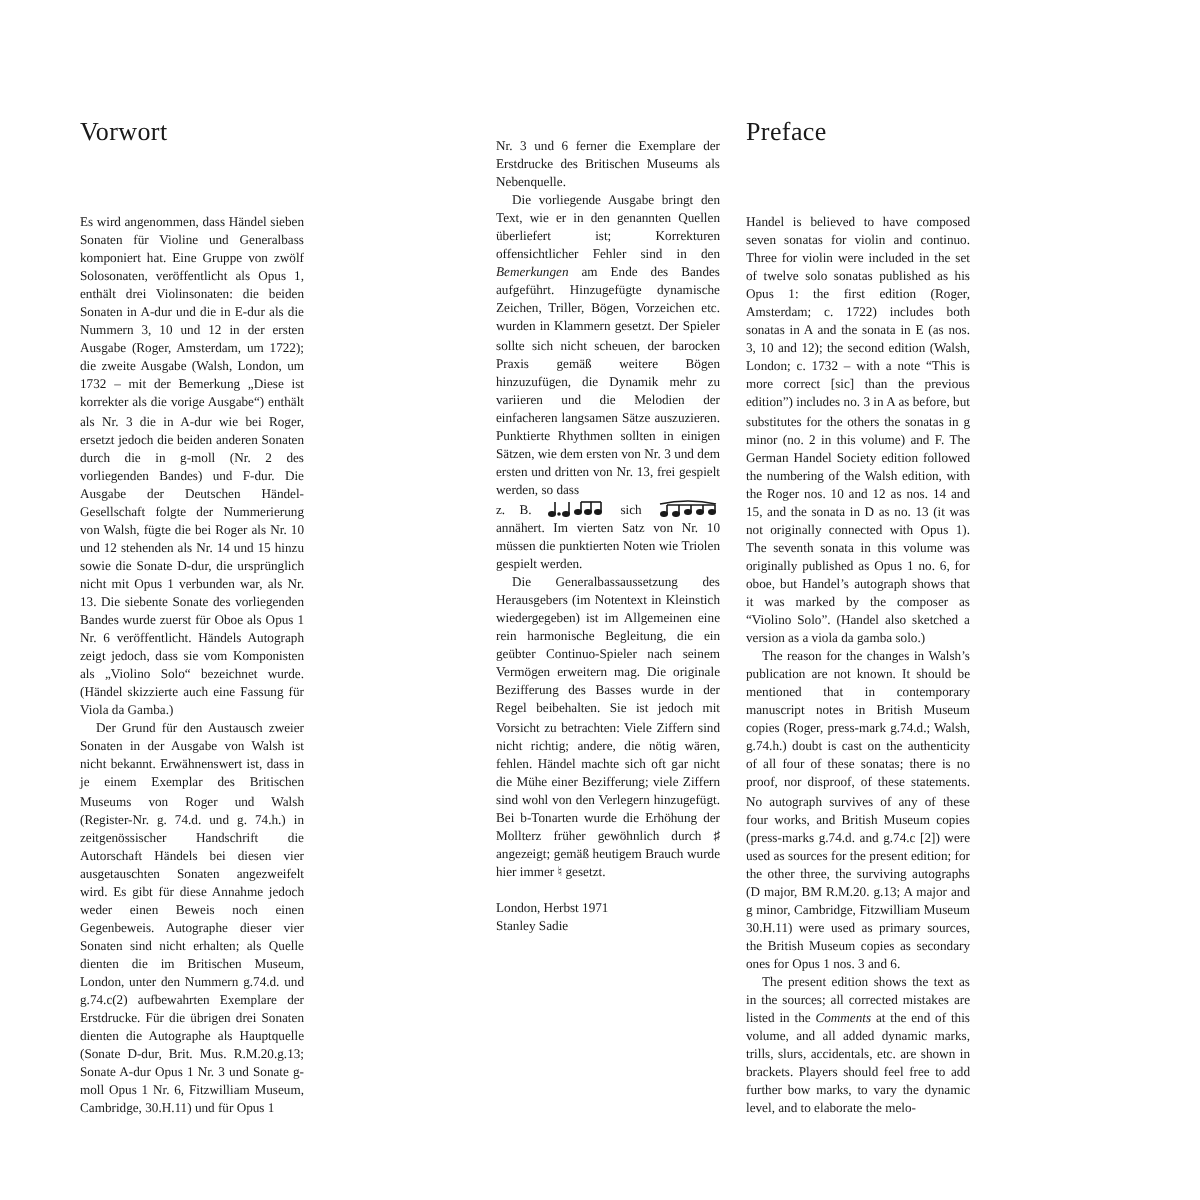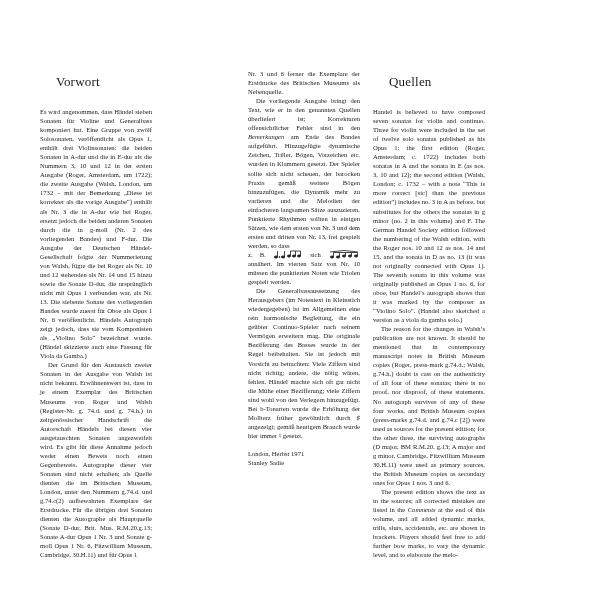--- a/index.html
+++ b/index.html
@@ -3,21 +3,21 @@
   <meta charset="utf-8">
   <style>
     html, body { margin: 0; padding: 0; background: #ffffff; }
     body { width: 600px; height: 600px; position: relative; overflow: hidden;
            font-family: "Liberation Serif", "DejaVu Serif", serif; color: #1a1a1a; }
     .col { position: absolute; top: 0; }
     .col-left { left: 40px; width: 112px; }
     .col-mid { left: 248px; width: 112px; }
     .col-right { left: 373px; width: 112px; }
     .heading { position: absolute; top: 58px; font-size: 13px; font-weight: normal;
-               letter-spacing: 0.2px; margin: 16px; white-space: nowrap; }
+               letter-spacing: 0.2px; margin: 0; white-space: nowrap; }
     .body-text { position: absolute; font-size: 6.6px; line-height: 9.05px;
                  text-align: justify; hyphens: manual; margin: 0; }
     .body-text p { margin: 0; text-indent: 0; }
     .body-text p.indent { text-indent: 8px; }
     .col-left .body-text { top: 107px; width: 112px; }
     .col-mid .body-text { top: 69px; width: 112px; }
     .col-right .body-text { top: 107px; width: 112px; }
     em { font-style: italic; }
     .music-example { display: inline-block; height: 9px; vertical-align: -2px; }
     .signature p { margin: 0; }
@@ -74,19 +74,19 @@
       <span>annähert. Im vierten Satz von Nr. 10 müssen die punktierten Noten wie Triolen gespielt werden.</span></p>
     <p class="indent">Die Generalbassaussetzung des Herausgebers (im Notentext in Kleinstich wiedergegeben) ist im Allgemeinen eine rein harmonische Begleitung, die ein geübter Continuo-Spieler nach seinem Vermögen erweitern mag. Die originale Bezifferung des Basses wurde in der Regel beibehalten. Sie ist jedoch mit Vorsicht zu betrachten: Viele Ziffern sind nicht richtig; andere, die nötig wären, fehlen. Händel machte sich oft gar nicht die Mühe einer Bezifferung; viele Ziffern sind wohl von den Verlegern hinzugefügt. Bei b-Tonarten wurde die Erhöhung der Mollterz früher gewöhnlich durch ♯ angezeigt; gemäß heutigem Brauch wurde hier immer ♮ gesetzt.</p>
     <div class="signature gap" style="margin-top:9px">
       <p>London, Herbst 1971</p>
       <p>Stanley Sadie</p>
     </div>
   </div>
 </div>
 
 <div class="col col-right">
-  <h2 class="heading">Quellen</h2>
+  <h2 class="heading">Preface</h2>
   <div class="body-text">
     <p>Handel is believed to have composed seven sonatas for violin and continuo. Three for violin were included in the set of twelve solo sonatas published as his Opus 1: the first edition (Roger, Amsterdam; c. 1722) includes both sonatas in A and the sonata in E (as nos. 3, 10 and 12); the second edition (Walsh, London; c. 1732 – with a note “This is more correct [sic] than the previous edition”) includes no. 3 in A as before, but substitutes for the others the sonatas in g minor (no. 2 in this volume) and F. The German Handel Society edition followed the numbering of the Walsh edition, with the Roger nos. 10 and 12 as nos. 14 and 15, and the sonata in D as no. 13 (it was not originally connected with Opus 1). The seventh sonata in this volume was originally published as Opus 1 no. 6, for oboe, but Handel’s autograph shows that it was marked by the composer as “Violino Solo”. (Handel also sketched a version as a viola da gamba solo.)</p>
     <p class="indent">The reason for the changes in Walsh’s publication are not known. It should be mentioned that in contemporary manuscript notes in British Museum copies (Roger, press-mark g.74.d.; Walsh, g.74.h.) doubt is cast on the authenticity of all four of these sonatas; there is no proof, nor disproof, of these statements. No autograph survives of any of these four works, and British Museum copies (press-marks g.74.d. and g.74.c [2]) were used as sources for the present edition; for the other three, the surviving autographs (D major, BM R.M.20. g.13; A major and g minor, Cambridge, Fitzwilliam Museum 30.H.11) were used as primary sources, the British Museum copies as secondary ones for Opus 1 nos. 3 and 6.</p>
     <p class="indent"><span>The present edition shows the text as in the sources; all corrected mistakes are listed in the</span> <em>Comments</em> <span>at the end of this volume, and all added dynamic marks, trills, slurs, accidentals, etc. are shown in brackets. Players should feel free to add further bow marks, to vary the dynamic level, and to elaborate the melo-</span></p>
   </div>
 </div>
 
 </body></html>

